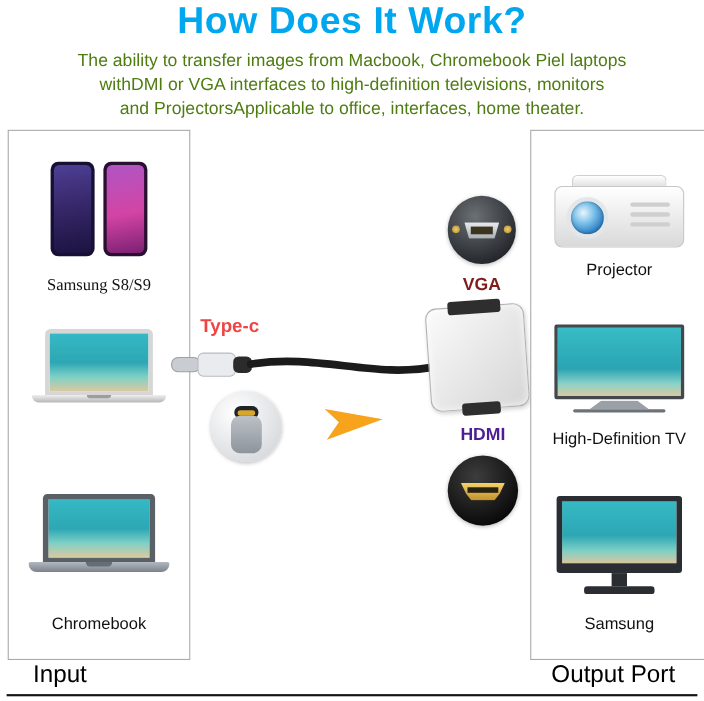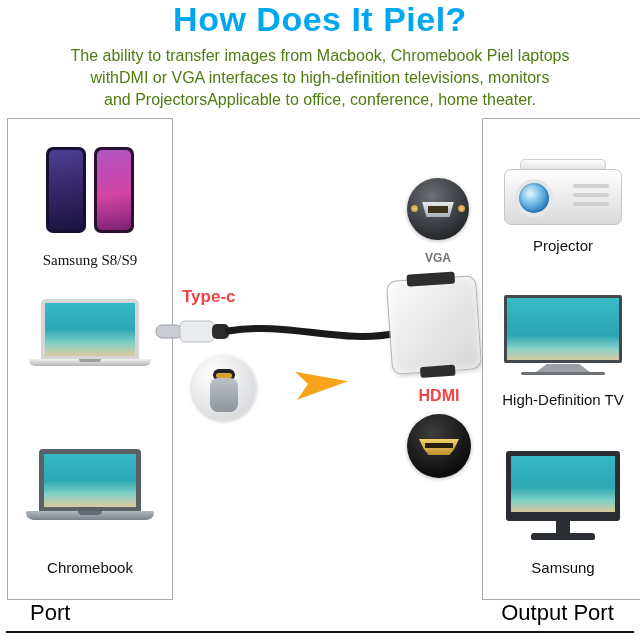--- a/index.html
+++ b/index.html
@@ -118,42 +118,42 @@
 
   .circle.hdmi { left:407px; top:414px; width:64px; height:64px;
                  background:radial-gradient(circle at 40% 30%, #3d3d3d, #090909 78%); }
   .hdmi-plug { position:absolute; left:12px; top:25px; width:40px; height:16px;
                background:linear-gradient(#f2d26c,#c2912d);
                clip-path:polygon(0 0,100% 0,88% 62%,76% 100%,24% 100%,12% 62%); }
   .hdmi-plug::after { content:""; position:absolute; left:6px; top:4px; width:28px; height:5px;
                background:#27200f; }
 
   .vga-label  { position:absolute; left:402px; top:251px; width:72px; text-align:center;
-                font-size:12px; font-weight:700; color:#737373; }
+                font-size:16px; font-weight:700; color:#7f1d1d; }
   .hdmi-label { position:absolute; left:400px; top:387px; width:78px; text-align:center;
-                font-size:16px; font-weight:700; color:#ef4444; }
+                font-size:16px; font-weight:700; color:#4c1d95; }
   .arrow-svg { position:absolute; left:294px; top:362px; }
 
   
   .footer-label { position:absolute; top:600px; font-size:22px; color:#000; }
   .footer-label.input  { left:30px; }
   .footer-label.output { left:482px; width:151px; text-align:center; }
   .bottom-rule { position:absolute; left:6px; top:631px; width:628px; height:2px; background:#151515; }
 </style>
 </head>
 <body>
 
 <div class="page">
 
-  <div class="title">How Does It Piel?</div>
+  <div class="title">How Does It Work?</div>
 
   <div class="subtitle">
     <div>The ability to transfer images from Macbook, Chromebook Piel laptops</div>
     <div>withDMI or VGA interfaces to high-definition televisions, monitors</div>
-    <div>and ProjectorsApplicable to office, conference, home theater.</div>
+    <div>and ProjectorsApplicable to office, interfaces, home theater.</div>
   </div>
 
   <div class="panel left">
     <div class="phones">
       <div class="phone s8">
         <div class="pscreen"></div>
       </div>
       <div class="phone s9">
         <div class="pscreen"></div>
       </div>
@@ -225,17 +225,17 @@
     <div class="device-label lbl-tv">High-Definition TV</div>
 
     <div class="monitor">
       <div class="mscreen"></div>
       <div class="mneck"></div>
       <div class="mbase"></div>
     </div>
     <div class="device-label lbl-monitor">Samsung</div>
   </div>
 
-  <div class="footer-label input">Port</div>
+  <div class="footer-label input">Input</div>
   <div class="footer-label output">Output Port</div>
   <div class="bottom-rule"></div>
 
 </div>
 
 </body></html>

